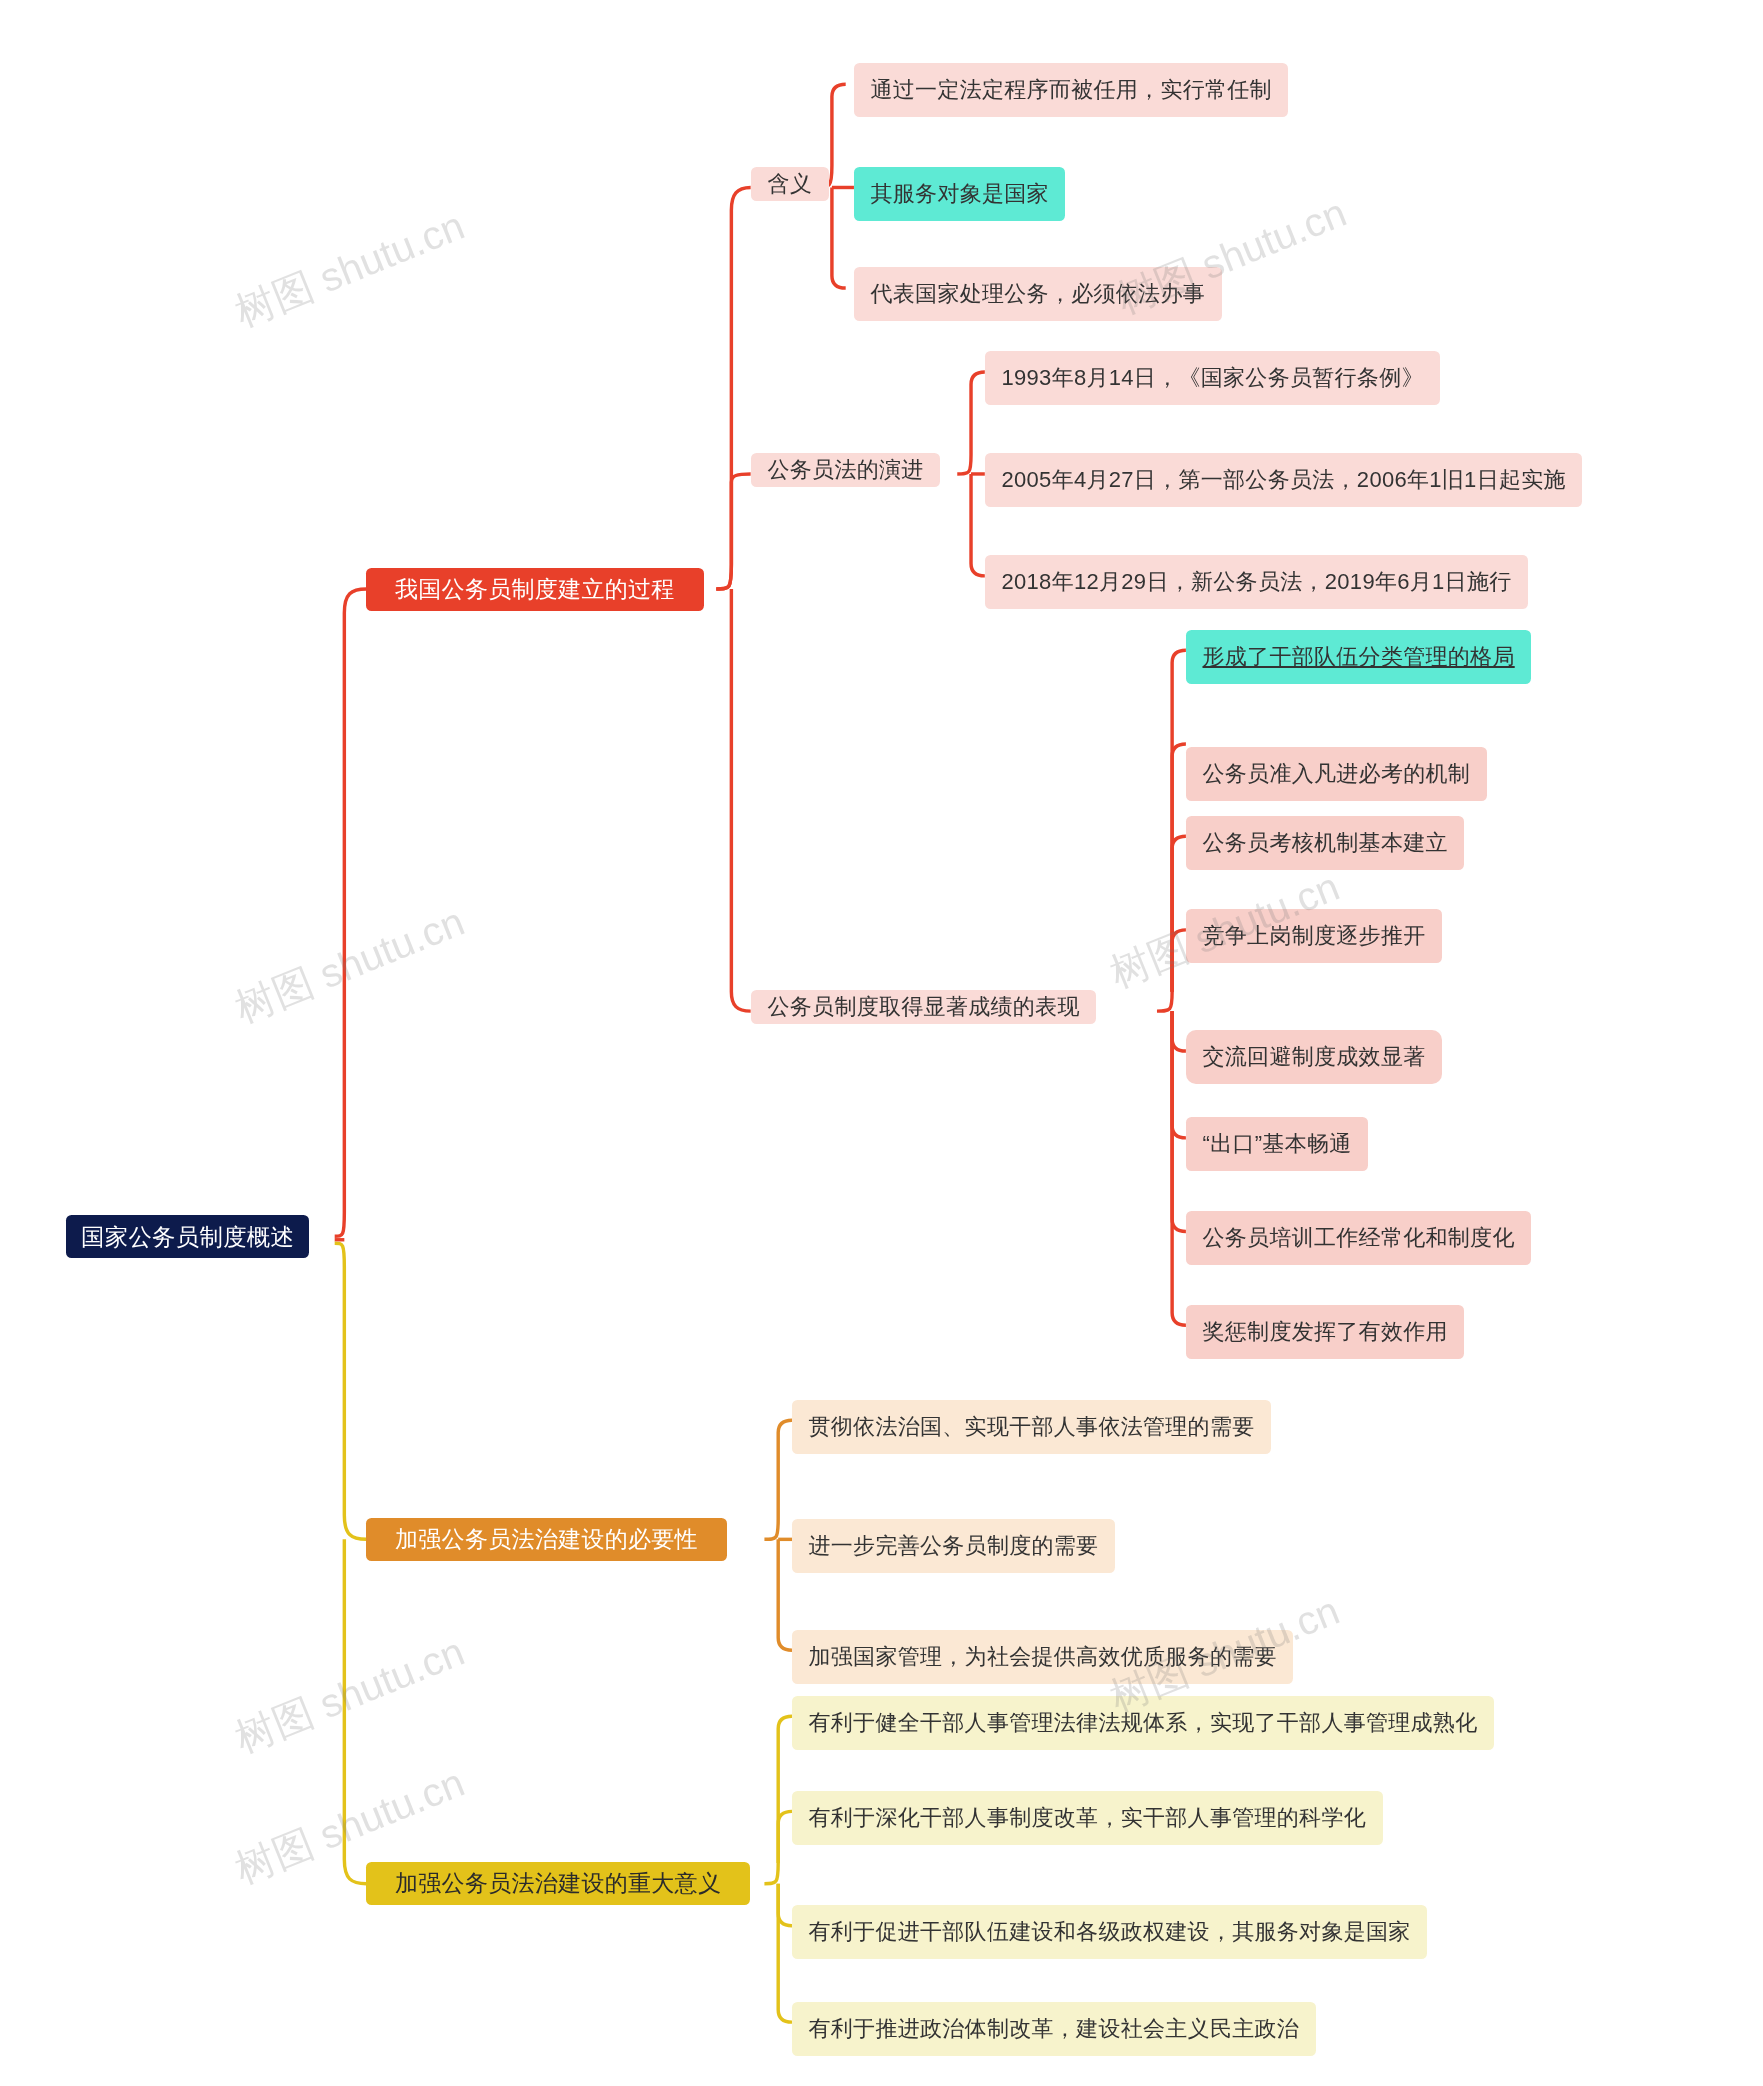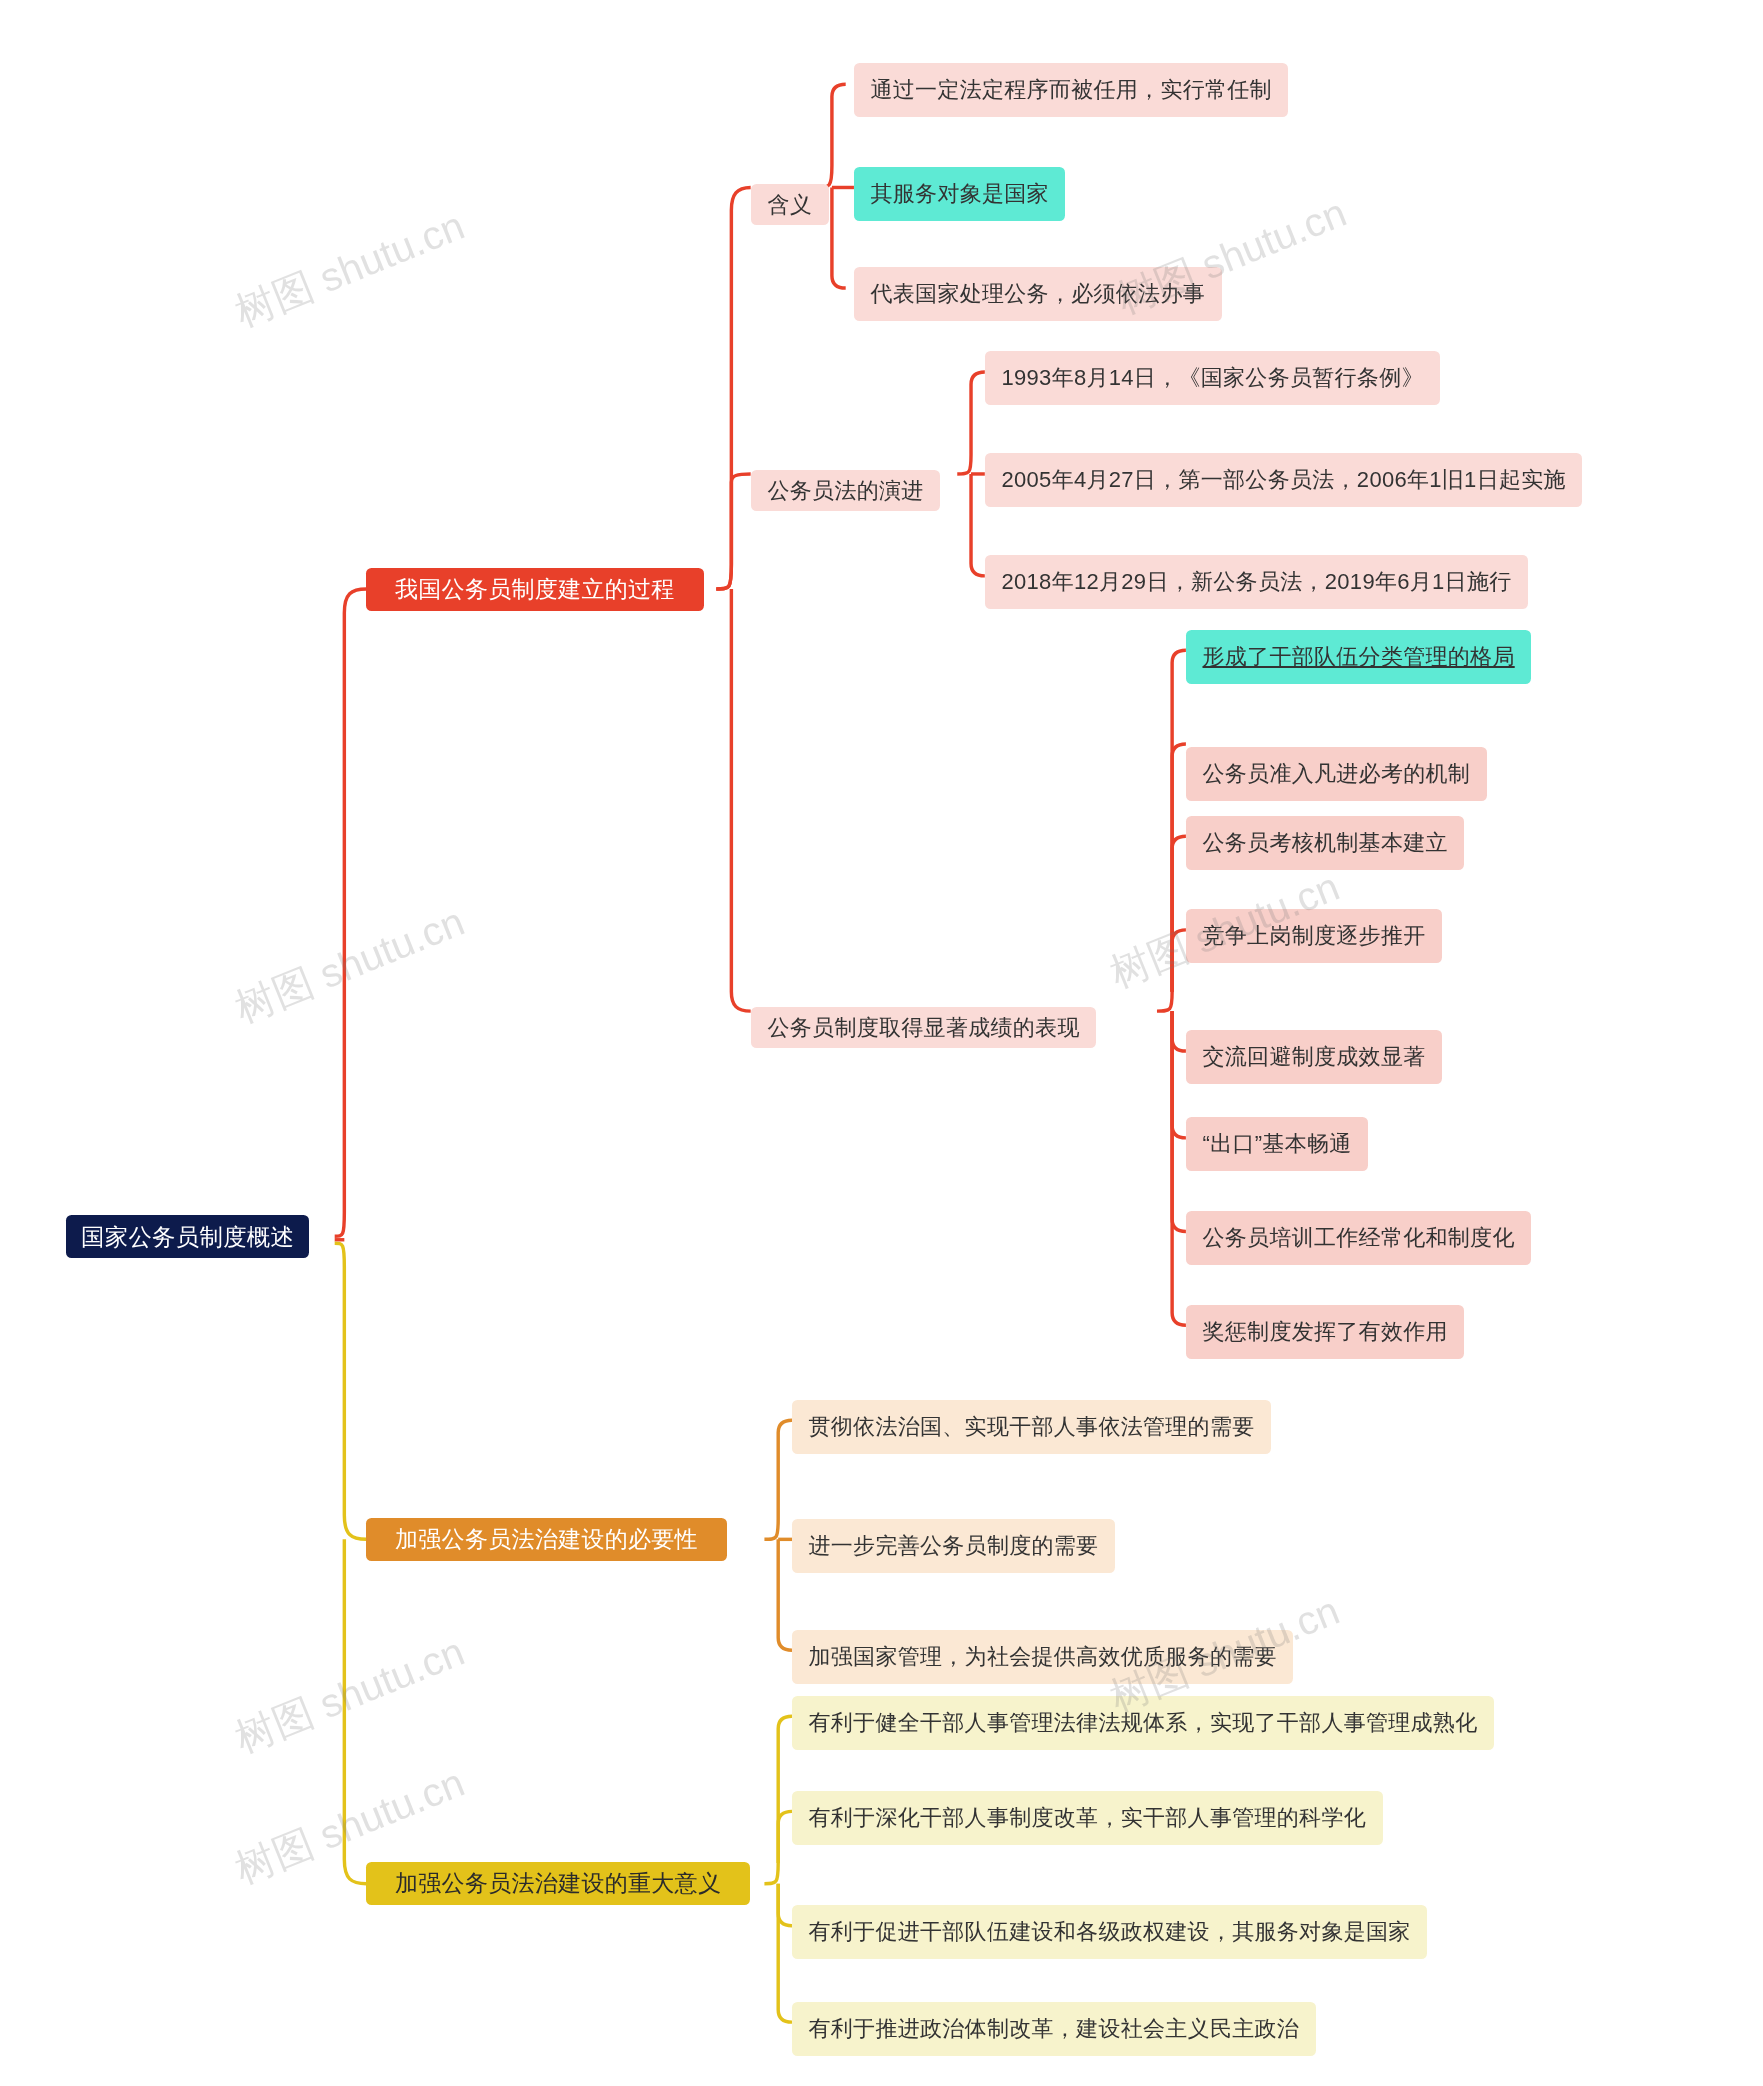--- a/index.html
+++ b/index.html
@@ -21,21 +21,21 @@
     letter-spacing:0.3px;
   }
   .root{
     background:#0d1b4c;color:#ffffff;font-size:23.4px;
     padding:0 15px;height:43px;border-radius:5.5px;
   }
   .lvl1{
     color:#ffffff;font-size:23px;height:43px;padding:0 29px;border-radius:5.5px;
   }
   .lvl2{
-    font-size:22px;height:41px;padding:0 16.5px;border-radius:5.5px;margin-top:17px;
+    font-size:22px;height:34px;padding:0 16.5px;border-radius:5.5px;
   }
   .lvl3{
     font-size:22px;height:54px;padding:0 16.5px;border-radius:5.5px;
   }
   .watermark{
     position:absolute;
     font-size:40px;
     color:rgba(120,120,120,0.22);
     font-family:"Liberation Sans","DejaVu Sans",sans-serif;
     transform:rotate(-22deg);
@@ -133,21 +133,21 @@
   </div>
   <div class="node lvl3" style="left:1186px;top:723px;background:#f8cfc9;color:#333;margin-top:24px;">
     <span>公务员准入凡进必考的机制</span>
   </div>
   <div class="node lvl3" style="left:1186px;top:816px;background:#f8cfc9;color:#333;">
     <span>公务员考核机制基本建立</span>
   </div>
   <div class="node lvl3" style="left:1186px;top:909px;background:#f8cfc9;color:#333;">
     <span>竞争上岗制度逐步推开</span>
   </div>
-  <div class="node lvl3" style="left:1186px;top:1030px;background:#f8cfc9;color:#333;">
+  <div class="node lvl3" style="left:1186px;top:1030px;background:#f8cfc9;color:#333;border-radius:10px;">
     <span>交流回避制度成效显著</span>
   </div>
   <div class="node lvl3" style="left:1186px;top:1117px;background:#f8cfc9;color:#333;">
     <span>“出口”基本畅通</span>
   </div>
   <div class="node lvl3" style="left:1186px;top:1211px;background:#f8cfc9;color:#333;">
     <span>公务员培训工作经常化和制度化</span>
   </div>
   <div class="node lvl3" style="left:1186px;top:1305px;background:#f8cfc9;color:#333;">
     <span>奖惩制度发挥了有效作用</span>

